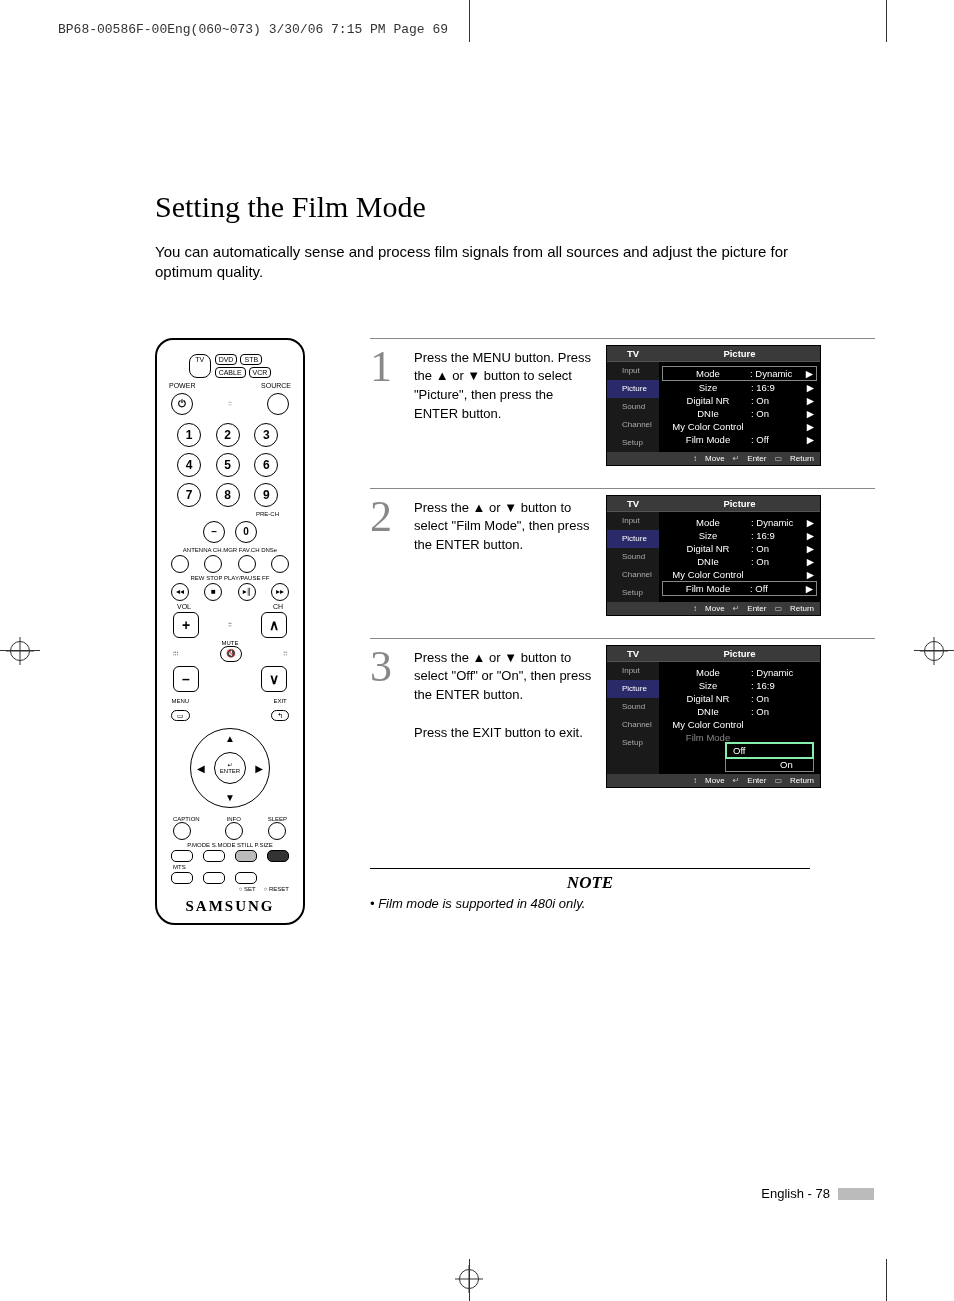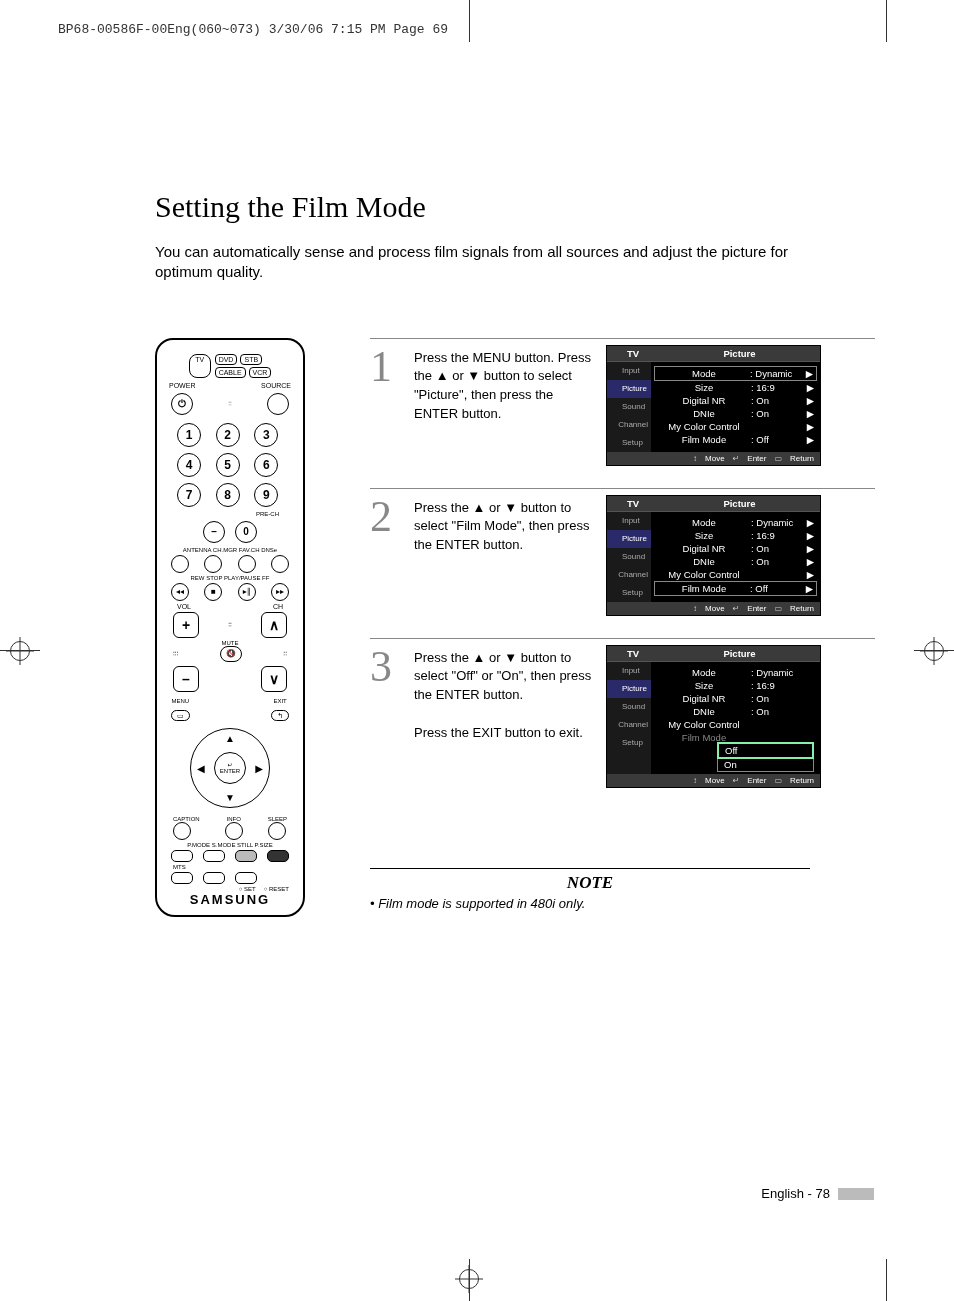--- a/index.html
+++ b/index.html
@@ -103,21 +103,21 @@
   .dpad-arrow{position:absolute;font-size:10px;}
   .dpad-arrow.up{top:4px;left:50%;transform:translateX(-50%);}
   .dpad-arrow.down{bottom:4px;left:50%;transform:translateX(-50%);}
   .dpad-arrow.left{left:6px;top:50%;transform:translateY(-50%);}
   .dpad-arrow.right{right:6px;top:50%;transform:translateY(-50%);}
   .three-row{display:flex;justify-content:space-between;padding:2px 10px;}
   .four-row{display:flex;justify-content:space-between;padding:2px 8px;}
   .rect-btn{width:22px;height:12px;border:1px solid #000;border-radius:5px;}
   .rect-btn.dark{background:#333;}
   .rect-btn.gray{background:#bbb;}
-  .brand{text-align:center;font-weight:bold;letter-spacing:2px;font-size:13px;margin-top:0;}
+  .brand{text-align:center;font-weight:bold;letter-spacing:2px;font-size:15px;margin-top:6px;font-family:Liberation Serif, serif;}
   .set-reset{display:flex;justify-content:flex-end;gap:8px;padding:0 8px;font-size:6px;}
 
   
   .step {
     display:flex;
     gap:12px;
     border-top:1px solid #888;
     padding:6px 0 18px 0;
     margin-bottom:4px;
   }
@@ -142,33 +142,33 @@
     flex:0 0 215px;
     background:#000;
     color:#fff;
     font-size:9.5px;
     border:1px solid #000;
   }
   .osd-header{display:flex;}
   .osd-tv{background:#3a3a3a;padding:2px 8px;font-weight:bold;width:52px;text-align:center;border-bottom:1px solid #555;}
   .osd-title{flex:1;background:#3a3a3a;text-align:center;padding:2px 0;font-weight:bold;border-bottom:1px solid #555;}
   .osd-body{display:flex;}
-  .osd-sidebar{width:44px;background:#1a1a1a;display:flex;flex-direction:column;}
+  .osd-sidebar{width:52px;background:#1a1a1a;display:flex;flex-direction:column;}
   .osd-side-item{padding:4px 3px;font-size:8px;color:#aaa;display:flex;align-items:center;gap:2px;}
   .osd-side-item.active{color:#fff;background:#2a2a6a;}
   .osd-side-icon{width:10px;height:10px;display:inline-block;}
   .osd-main{flex:1;background:#000;padding:4px 6px 2px 6px;}
   .osd-row{display:flex;justify-content:space-between;align-items:center;padding:1px 0;}
   .osd-row .k{flex:1;text-align:center;}
   .osd-row .v{width:55px;}
   .osd-row .arr{width:8px;text-align:right;}
   .osd-row.boxed{border:1px solid #888;padding:1px 3px;margin:0 -3px;}
   .osd-row.dim{color:#888;}
   .osd-submenu{border:1px solid #888;margin-left:60px;margin-top:-2px;}
-  .osd-sub-item{padding:1px 6px;}
+  .osd-sub-item{padding:1px 6px;margin-left:48px;}
   .osd-sub-item.sel{border:2px solid #86efac;margin:-1px;}
   .osd-footer{display:flex;justify-content:flex-end;gap:8px;background:#3a3a3a;padding:2px 6px;font-size:8px;}
   .osd-footer span.icon{color:#ccc;}
 
   .note-block { margin-top:62px; }
   .note-title {
     font-family: Georgia, serif;
     font-style: italic;
     font-weight: bold;
     font-size:17px;

